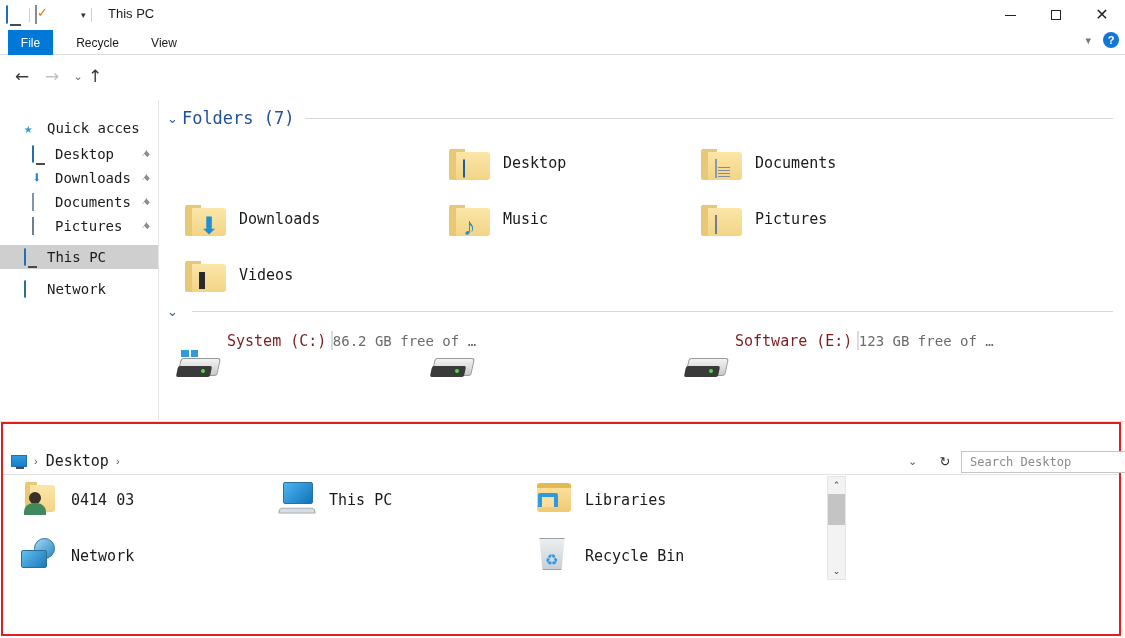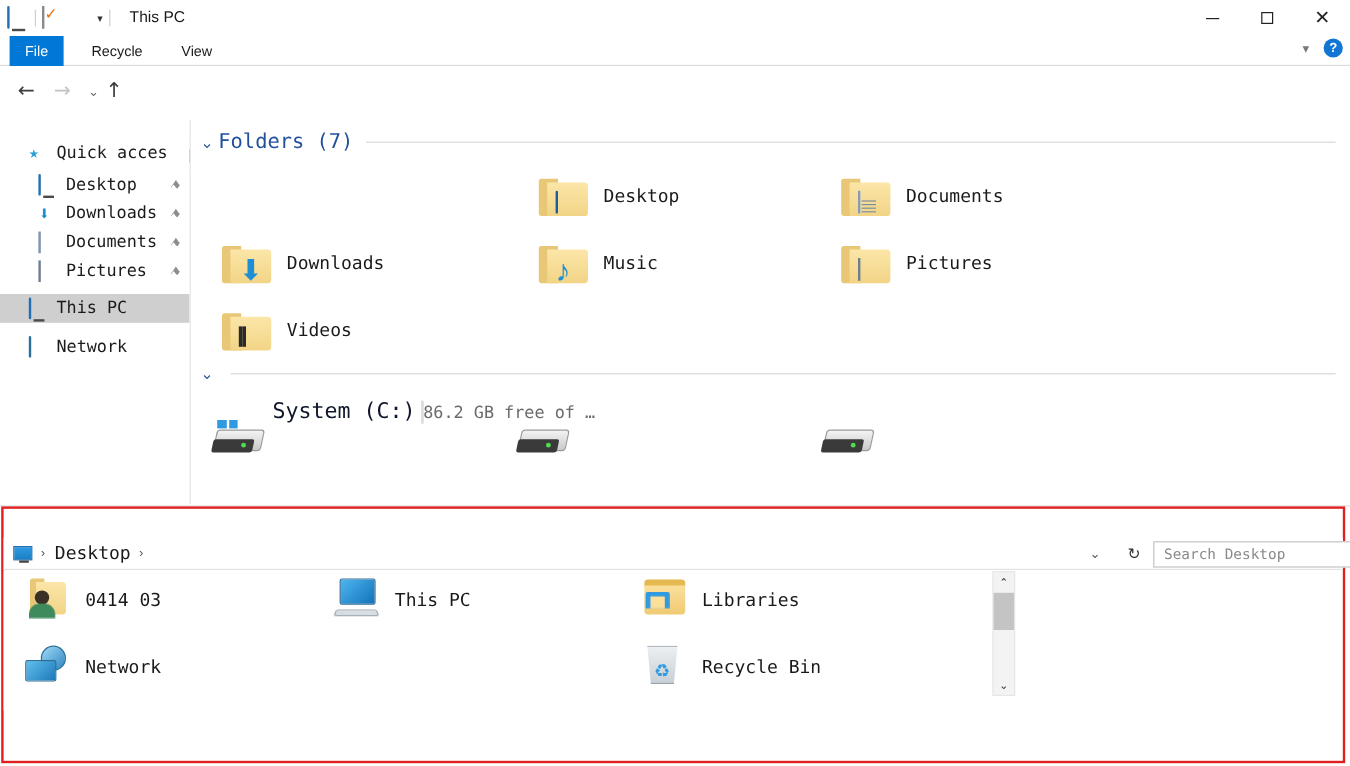--- a/index.html
+++ b/index.html
@@ -126,21 +126,21 @@
   
   .drive{position:absolute;display:flex;align-items:flex-start;}
   .drv-ico{width:46px;height:32px;position:relative;margin-top:18px;flex:0 0 46px;}
   .drv-body{position:absolute;left:4px;top:8px;width:40px;height:18px;background:linear-gradient(180deg,#f3f3f3,#c9c9c9);
             border:1px solid #9a9a9a;border-radius:3px;transform:skewX(-12deg);}
   .drv-face{position:absolute;left:2px;top:16px;width:34px;height:11px;background:#3a3a3a;border-radius:2px;transform:skewX(-12deg);}
   .drv-led{position:absolute;left:26px;top:19px;width:4px;height:4px;background:#4ddc4d;border-radius:50%;}
   .winlogo{position:absolute;left:6px;top:0px;width:17px;height:16px;display:grid;grid-template-columns:1fr 1fr;grid-template-rows:1fr 1fr;gap:2px;}
   .winlogo i{background:#2f9ae0;display:block;}
   .drv-info{margin-left:6px;}
-  .drv-name{font-size:18px;color:#0f172a;white-space:nowrap;}
+  .drv-name{font-size:15px;color:#7f1d1d;white-space:nowrap;}
   .drv-bar{margin-top:4px;width:190px;height:14px;background:#e6e6e6;border:1px solid #dcdcdc;}
   .drv-fill{height:100%;background:#1d9bde;}
   .drv-free{margin-top:4px;font-size:14px;color:#6b6b6b;white-space:nowrap;}
 
   
   #statusbar{position:absolute;left:0;top:421px;width:1125px;height:22px;background:#fff;border-top:1px solid #e2e2e2;}
   #status-count{position:absolute;left:14px;top:4px;font-size:12px;color:#1a1a1a;}
   #status-divider{position:absolute;left:95px;top:3px;width:1px;height:15px;background:#d8d8d8;}
   .viewbtns{position:absolute;display:flex;align-items:center;gap:8px;}
   #status-views{right:10px;top:3px;}
@@ -377,20 +377,25 @@
           <span class="drv-led"></span>
       </span>
     </div>
 
     <div class="drive" style="left:524px;top:232px;">
       <span class="drv-ico">
         <span class="drv-body"></span>
           <span class="drv-face"></span>
           <span class="drv-led"></span>
       </span>
+      <span class="drv-info">
+        <span class="drv-name mono">Software (E:)</span>
+        <span class="drv-bar"><span class="drv-fill" style="width:18%"></span></span>
+        <span class="drv-free mono">123 GB free of  …</span>
+      </span>
     </div>
   </div>
 
   <div id="statusbar">
     <span id="status-count">10 items</span>
     <span id="status-divider"></span>
     <span class="viewbtns" id="status-views">
       <span class="vb-details"></span>
       <span class="vb-large"></span>
     </span>

